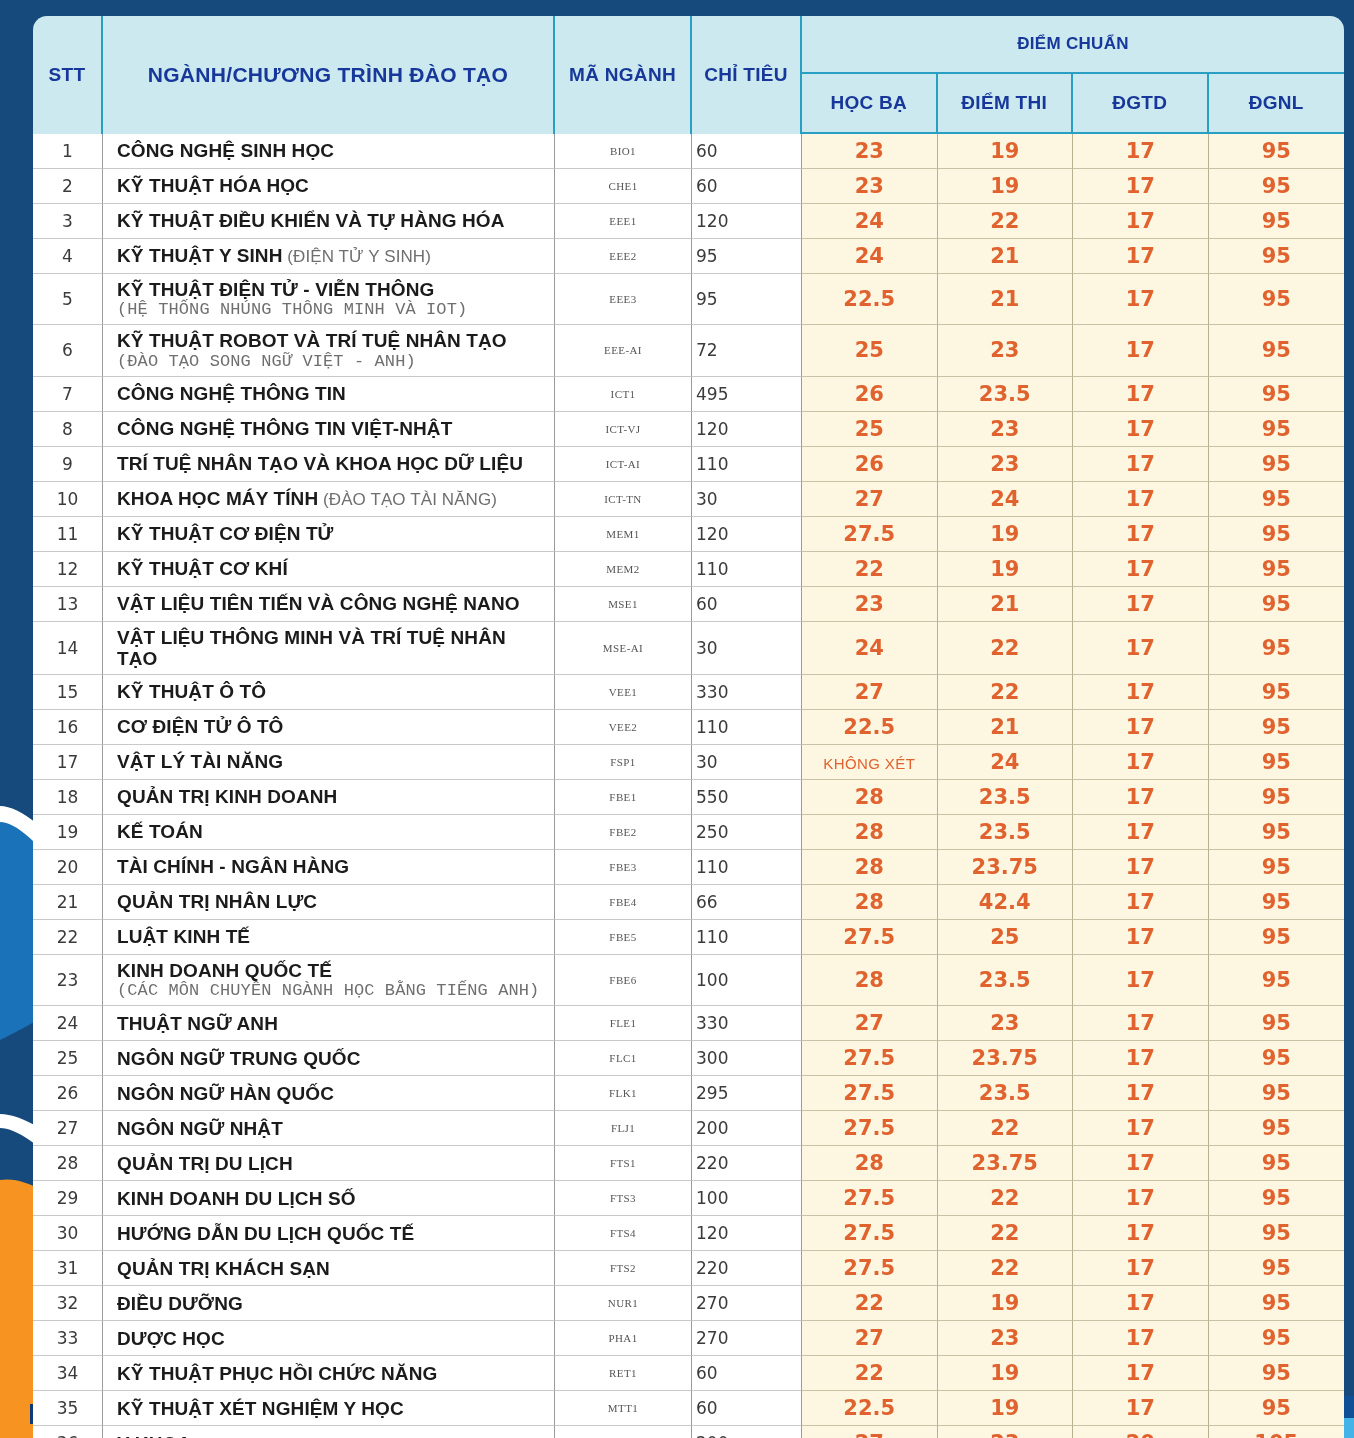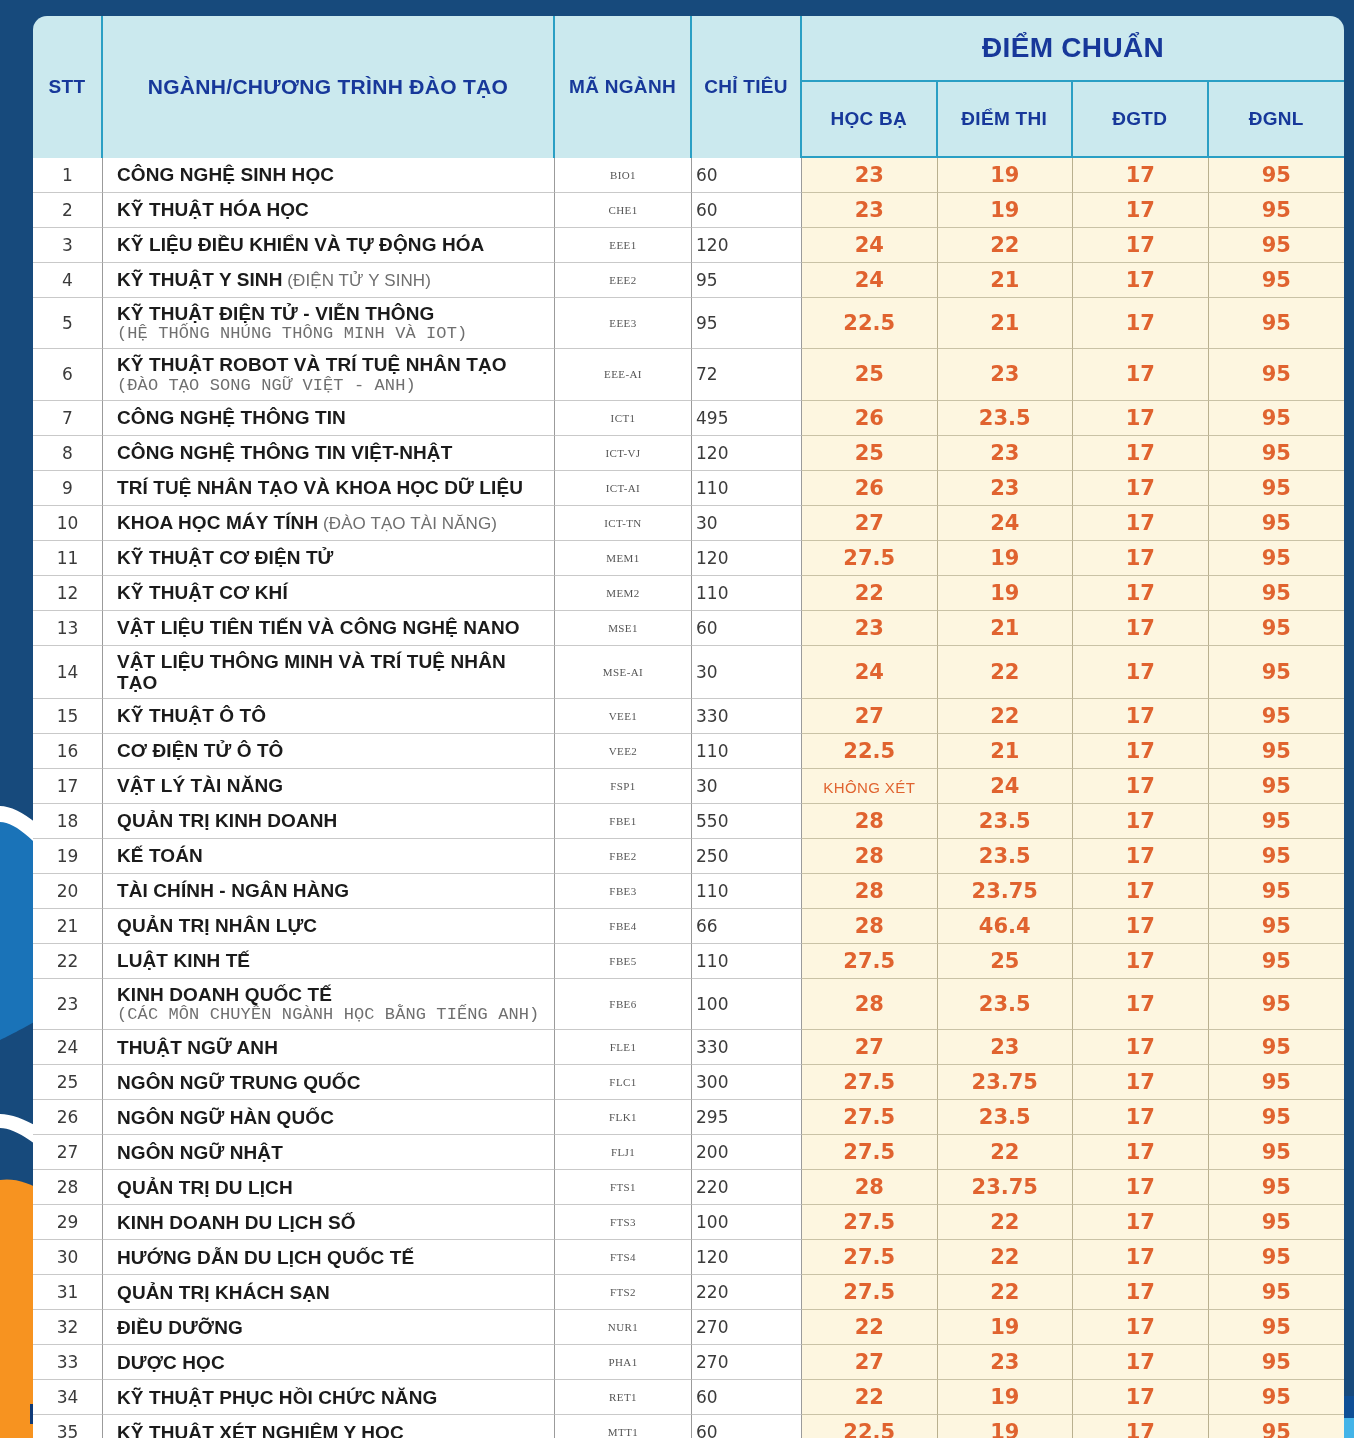--- a/index.html
+++ b/index.html
@@ -44,22 +44,22 @@
     letter-spacing:.3px;
     border-right:2px solid #2a9fc4;
     border-bottom:2px solid #2a9fc4;
     padding:4px 2px;
   }
   thead th.last{ border-right:none; }
   th.h-stt, th.h-name, th.h-code, th.h-quota{
     font-size:19px; border-bottom:none;margin-top:40px;
   }
   th.h-name{ font-size:21px; }
-  th.h-group{ font-size:28px; height:66px; }
-  th.h-sub{ font-size:19px; height:76px;margin-left:36px; }
+  th.h-group{ font-size:17px; height:58px; }
+  th.h-sub{ font-size:19px; height:60px;margin-left:36px; }
 
   
   tbody td{
     border-right:1px solid #9b9b9b;
     border-bottom:1px solid #c9c9c9;
     background:#ffffff;
     padding:5px 4px;
   }
   tbody tr:last-child td{ border-bottom:none; }
   td.stt{
@@ -159,21 +159,21 @@
           <td class="name"><span class="main">KỸ THUẬT HÓA HỌC</span></td>
           <td class="code"><span>CHE1</span></td>
           <td class="quota"><span>60</span></td>
           <td class="score"><span>23</span></td>
           <td class="score"><span>19</span></td>
           <td class="score"><span>17</span></td>
           <td class="score last"><span>95</span></td>
         </tr>
         <tr>
           <td class="stt"><span>3</span></td>
-          <td class="name"><span class="main">KỸ LIỆU ĐIỀU KHIỂN VÀ TỰ ĐỘNG HÓA</span></td>
+          <td class="name"><span class="main">KỸ THUẬT ĐIỀU KHIỂN VÀ TỰ HÀNG HÓA</span></td>
           <td class="code"><span>EEE1</span></td>
           <td class="quota"><span>120</span></td>
           <td class="score"><span>24</span></td>
           <td class="score"><span>22</span></td>
           <td class="score"><span>17</span></td>
           <td class="score last"><span>95</span></td>
         </tr>
         <tr>
           <td class="stt"><span>4</span></td>
           <td class="name"><span class="main">KỸ THUẬT Y SINH</span><span class="sub"> (ĐIỆN TỬ Y SINH)</span></td>
@@ -343,21 +343,21 @@
           <td class="score"><span>23.75</span></td>
           <td class="score"><span>17</span></td>
           <td class="score last"><span>95</span></td>
         </tr>
         <tr>
           <td class="stt"><span>21</span></td>
           <td class="name"><span class="main">QUẢN TRỊ NHÂN LỰC</span></td>
           <td class="code"><span>FBE4</span></td>
           <td class="quota"><span>66</span></td>
           <td class="score"><span>28</span></td>
-          <td class="score"><span>46.4</span></td>
+          <td class="score"><span>42.4</span></td>
           <td class="score"><span>17</span></td>
           <td class="score last"><span>95</span></td>
         </tr>
         <tr>
           <td class="stt"><span>22</span></td>
           <td class="name"><span class="main">LUẬT KINH TẾ</span></td>
           <td class="code"><span>FBE5</span></td>
           <td class="quota"><span>110</span></td>
           <td class="score"><span>27.5</span></td>
           <td class="score"><span>25</span></td>

